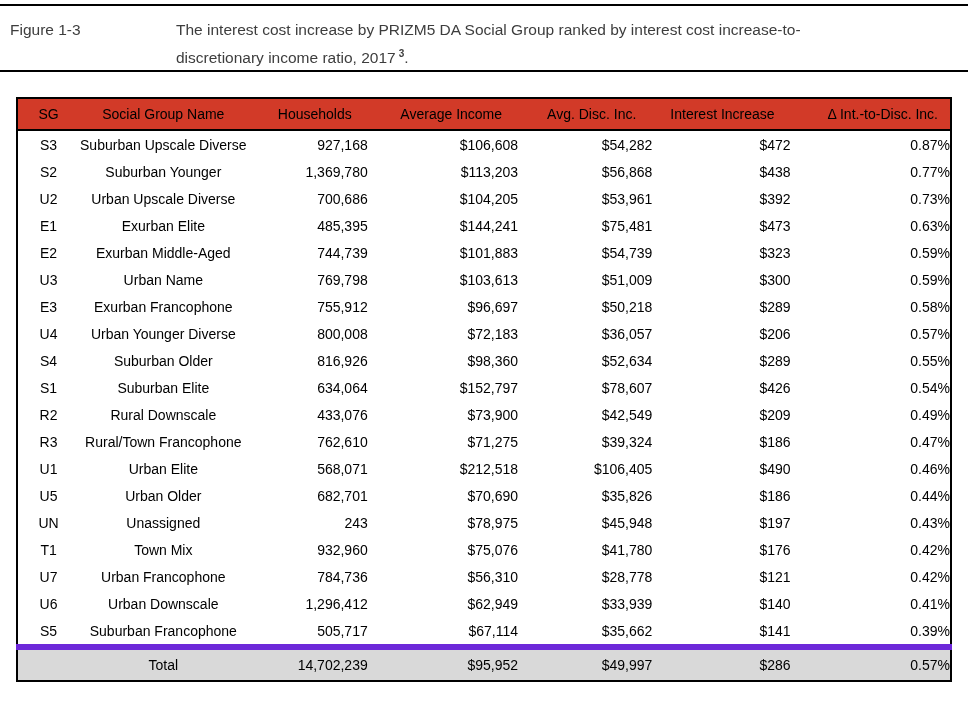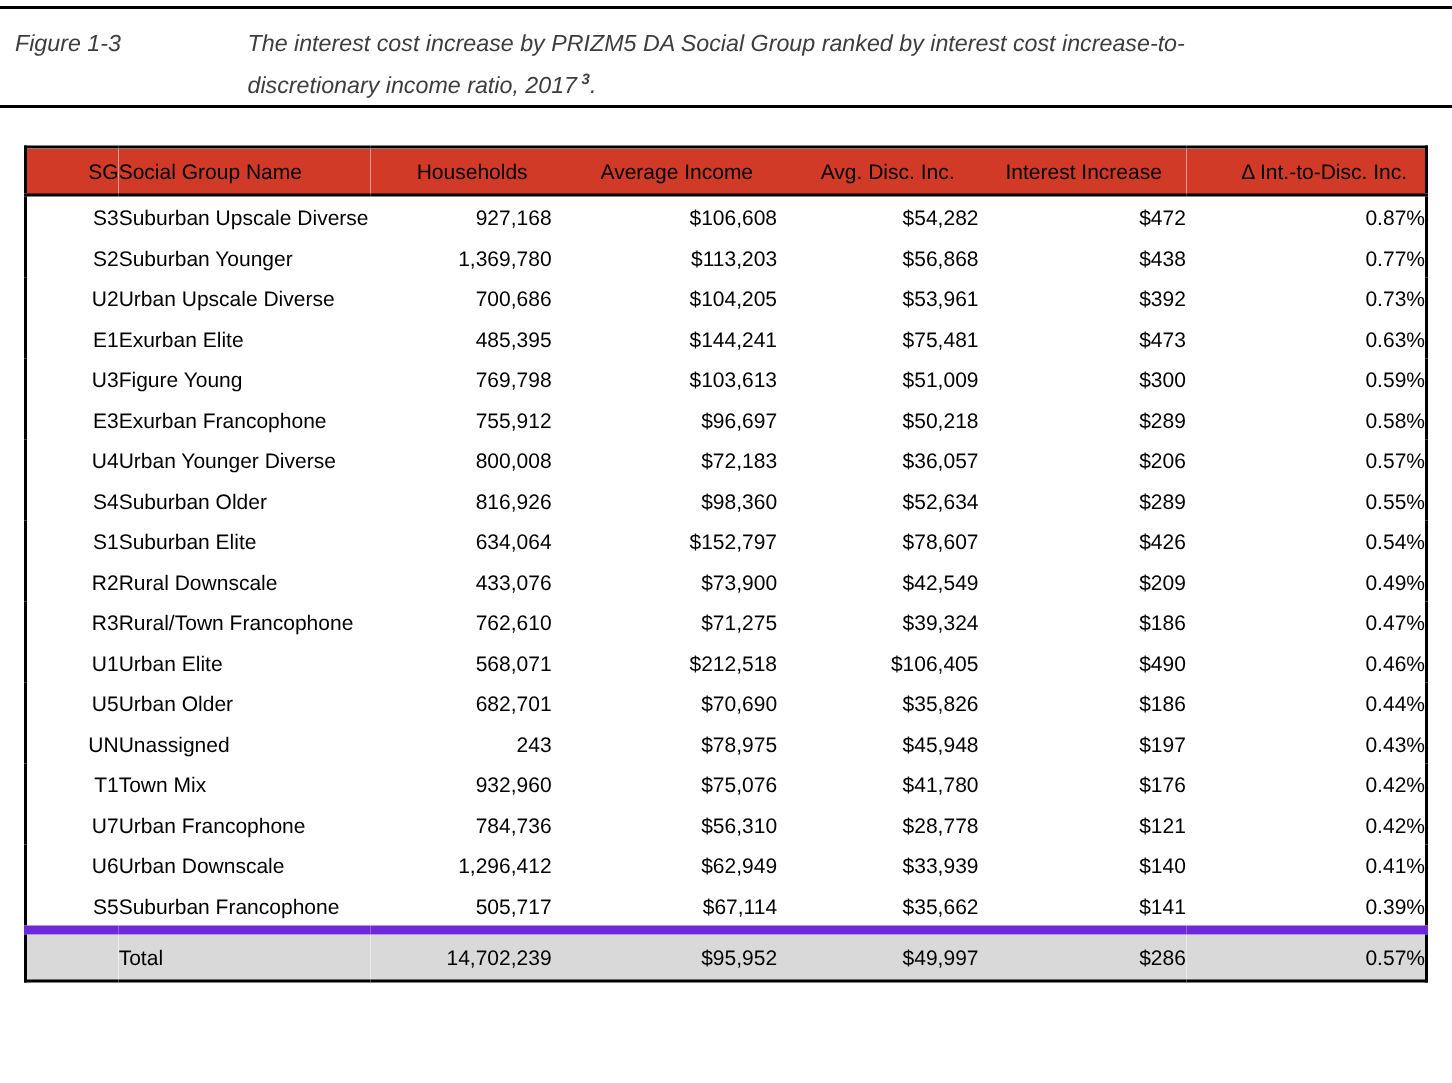--- a/index.html
+++ b/index.html
@@ -17,33 +17,33 @@
     height: 2px;
     background: var(--rule, #000);
   }
   .rule-top { margin-top: 4px; }
   .figure-header {
     box-sizing: border-box;
     height: 64px;
     padding: 12px 14px 0 10px;
     display: flex;
     align-items: flex-start;
-    font-style: italic;
   }
   .figure-label {
     flex: 0 0 155px;
     font-size: 15.5px;
     line-height: 24px;
     color: var(--caption-text, #3d3d3d);
   }
   .figure-caption {
     font-size: 15.5px;
     line-height: 24px;
     color: var(--caption-text, #3d3d3d);
     max-width: 780px;
+    margin-left: 11px;
   }
   .figure-caption sup.fn {
     font-weight: bold;
     font-size: 10px;
     margin-left: 3px;
   }
   table.sg-table {
     border-collapse: collapse;
     table-layout: fixed;
     width: 936px;
@@ -62,22 +62,22 @@
     color: var(--header-text, #000);
     height: 30px;
     border-bottom: 2px solid #000;
   }
   .sg-table tbody td { height: 27px; background: #ffffff; }
   .sg-table tfoot td {
     background: var(--total-bg, #d9d9d9);
     height: 30px;
     border-top: 6px solid #6d28d9;
   }
-  .col-0 { text-align: right;  padding-left: 12px; }
-  .col-1 { text-align: left;  padding-left: 2px;  }
+  .col-0 { text-align: center;  padding-left: 12px; }
+  .col-1 { text-align: center;  padding-left: 2px;  }
   .col-2, .col-3, .col-4, .col-5, .col-6 { text-align: right; padding-right: 8px; }
   thead th.col-2, thead th.col-3, thead th.col-4, thead th.col-5 { padding-right: 16px; }
   .col-6 { padding-right: 10px; margin-top: 24px; }
   thead th.col-6 { padding-right: 12px; }
 </style>
 </head>
 <body>
 
 <div class="rule rule-top"></div>
 
@@ -146,24 +146,33 @@
   <tr>
     <td class="col-0">E1</td>
     <td class="col-1">Exurban Elite</td>
     <td class="col-2">485,395</td>
     <td class="col-3">$144,241</td>
     <td class="col-4">$75,481</td>
     <td class="col-5">$473</td>
     <td class="col-6">0.63%</td>
   </tr>
 
+  <tr>
+    <td class="col-0">E2</td>
+    <td class="col-1">Exurban Middle-Aged</td>
+    <td class="col-2">744,739</td>
+    <td class="col-3">$101,883</td>
+    <td class="col-4">$54,739</td>
+    <td class="col-5">$323</td>
+    <td class="col-6">0.59%</td>
+  </tr>
 
   <tr>
     <td class="col-0">U3</td>
-    <td class="col-1">Figure Young</td>
+    <td class="col-1">Urban Name</td>
     <td class="col-2">769,798</td>
     <td class="col-3">$103,613</td>
     <td class="col-4">$51,009</td>
     <td class="col-5">$300</td>
     <td class="col-6">0.59%</td>
   </tr>
 
   <tr>
     <td class="col-0">E3</td>
     <td class="col-1">Exurban Francophone</td>

